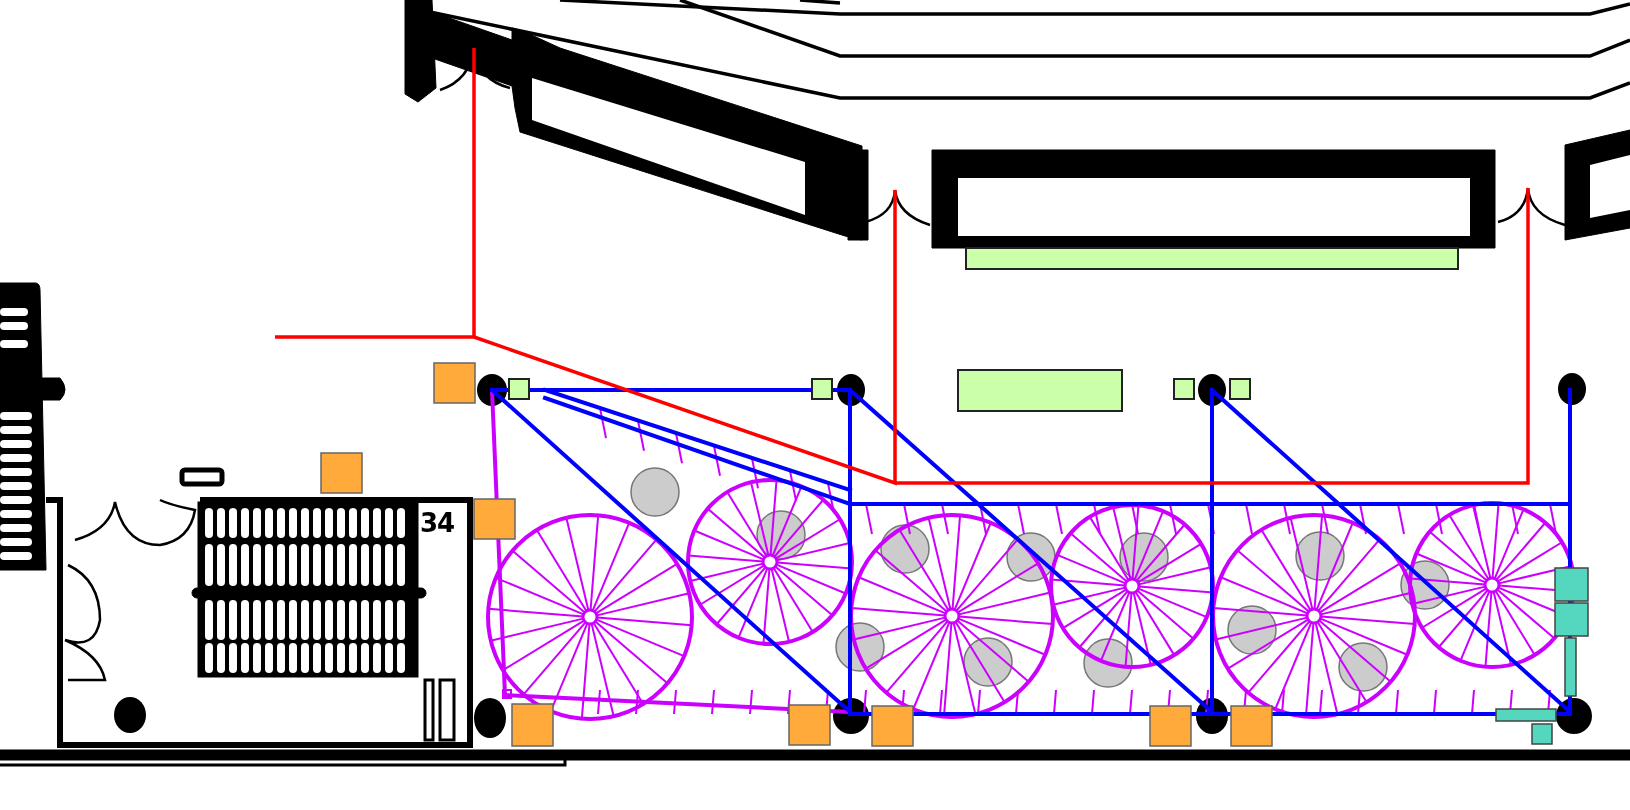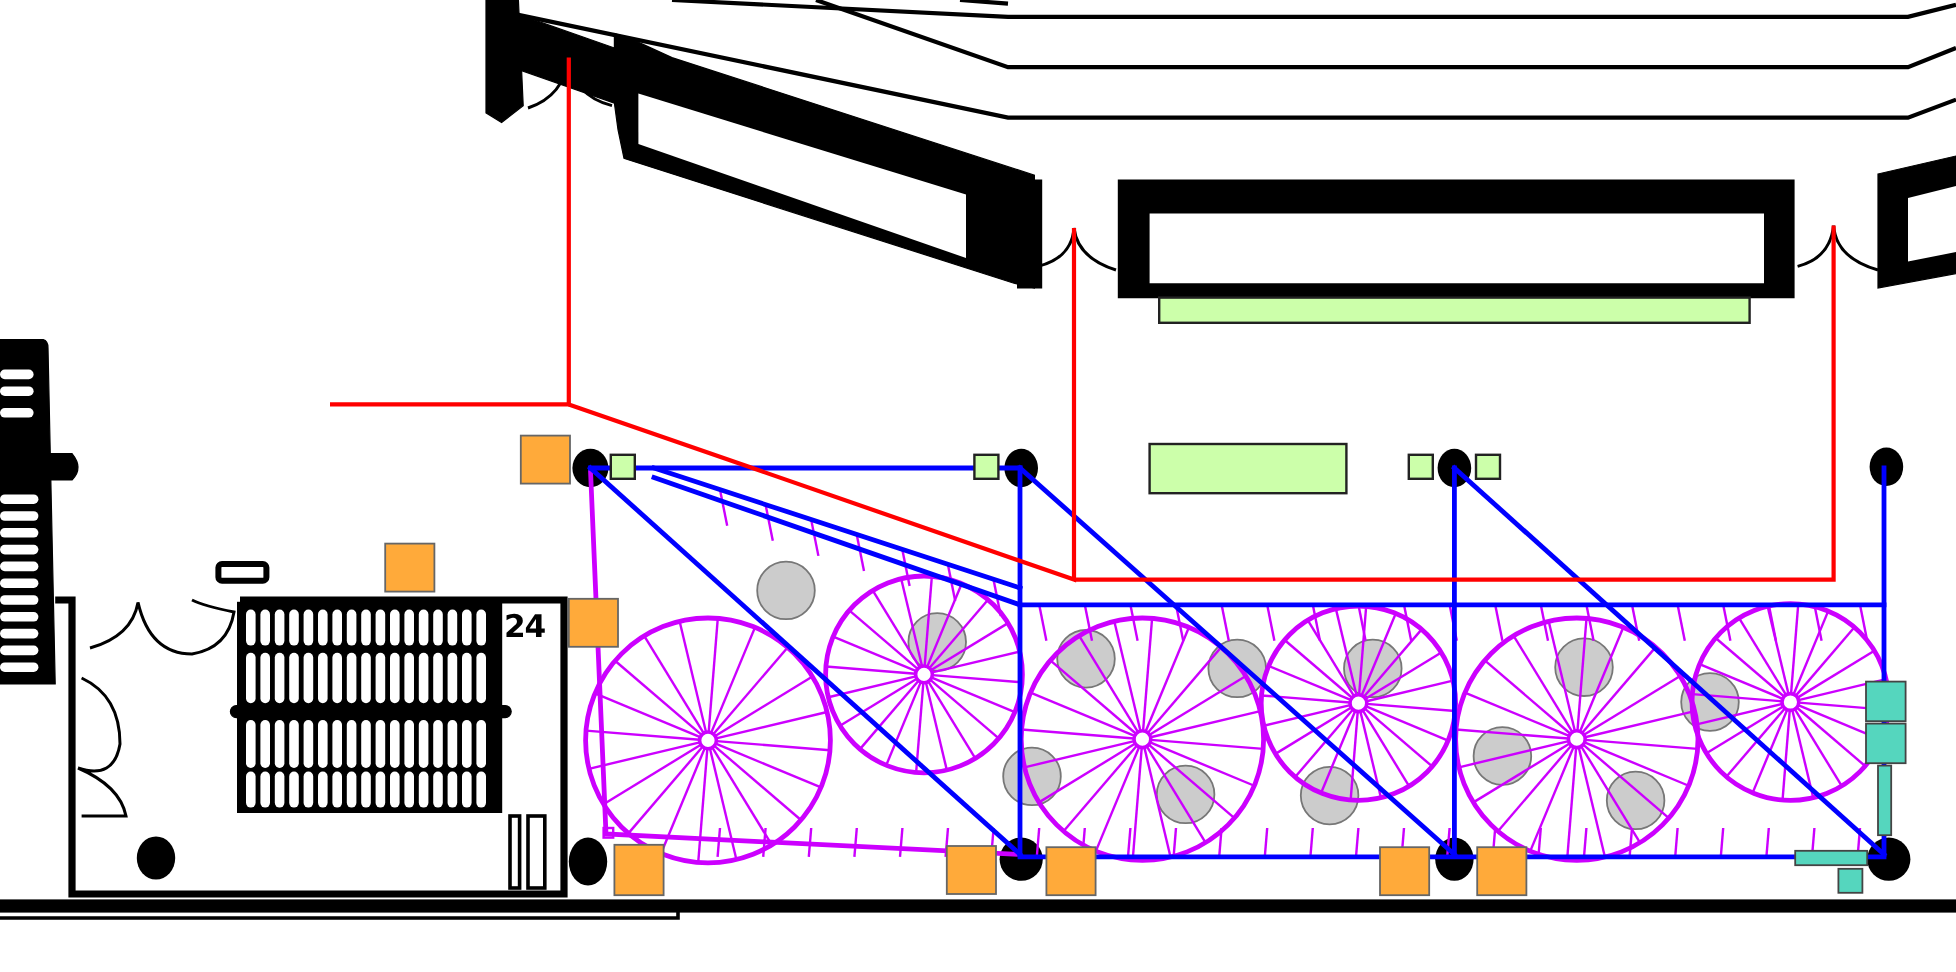--- a/index.html
+++ b/index.html
@@ -403,13 +403,13 @@
 
   <g fill="#55d6be" stroke="#444" stroke-width="1.5">
     <rect x="1555" y="568" width="33" height="33"></rect>
     <rect x="1555" y="603" width="33" height="33"></rect>
     <rect x="1565" y="638" width="11" height="58"></rect>
     <rect x="1496" y="709" width="60" height="12"></rect>
     <rect x="1532" y="724" width="20" height="20"></rect>
   </g>
 </svg>
 
-<div class="label34">24</div>
+<div class="label34">34</div>
 
 </body></html>

